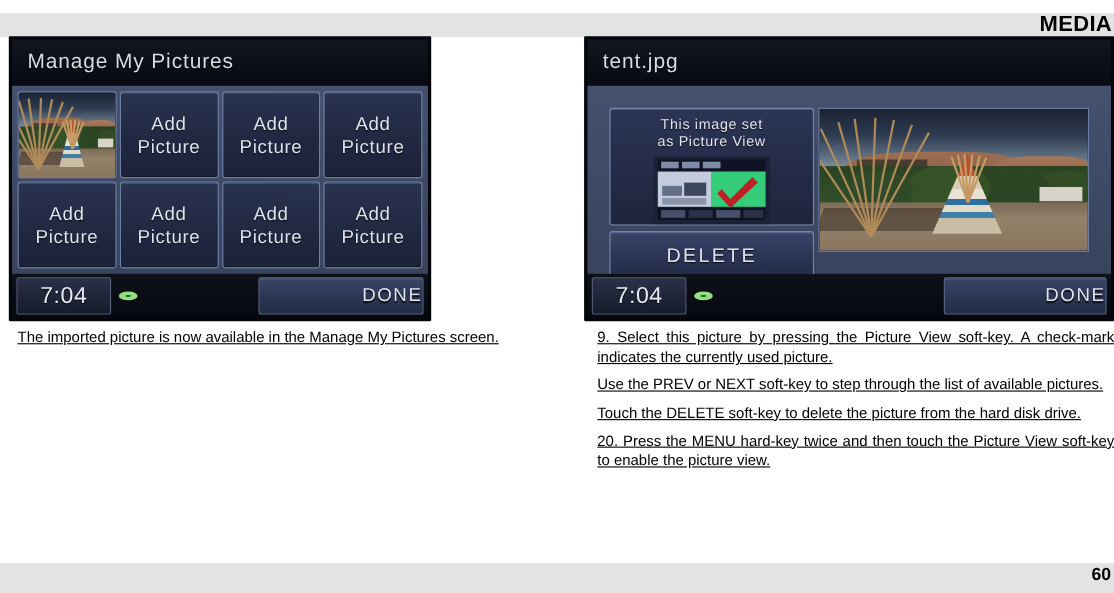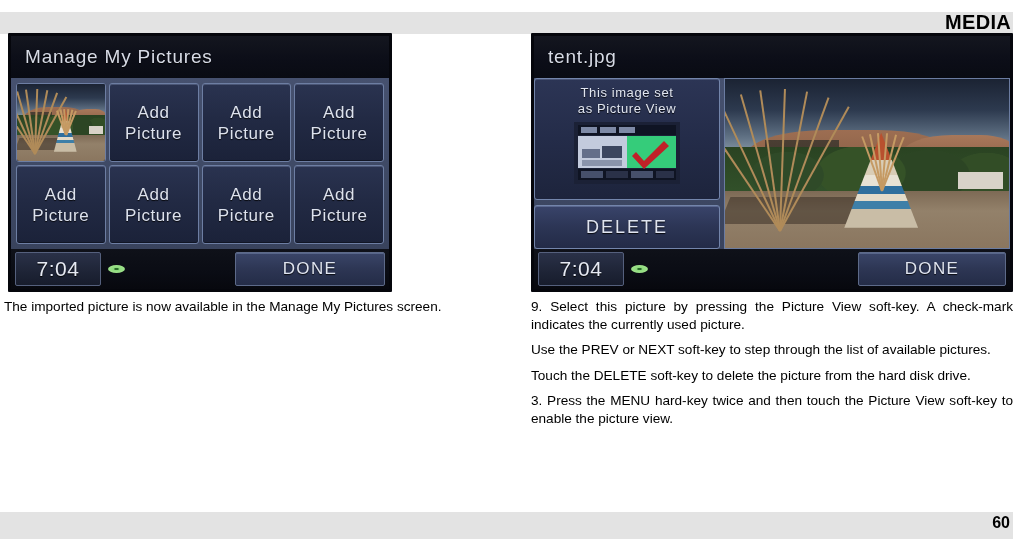--- a/index.html
+++ b/index.html
@@ -130,21 +130,21 @@
     border: 1px solid #8e9ec2;
     box-sizing: border-box;
     overflow: hidden;
   }
 
   
   .detail {
     position: absolute;
     left: 0; top: 0; right: 0; bottom: 0;
     display: flex;
-    padding: 0;
+    padding: 20px;
     box-sizing: border-box;
     gap: 4px;
   }
   .detail-left {
     width: 186px;
     display: flex;
     flex-direction: column;
     gap: 5px;
     flex: 0 0 auto;
   }
@@ -230,21 +230,21 @@
   }
   .bar-spacer { flex: 1 1 auto; }
   .sk {
     height: 32px;
     border: 1px solid #5d6a89;
     border-radius: 2px;
     background: linear-gradient(to bottom, #3a4568 0%, #2d3654 50%, #242c47 100%);
     box-shadow: inset 0 1px 0 rgba(170,190,230,0.28);
     display: flex;
     align-items: center;
-    justify-content: center;
+    justify-content: flex-end;
     flex: 0 0 auto;
     position: relative;
   }
   .sk-label {
     color: #dfe4f0;
     font-size: 17px;
     letter-spacing: 1.4px;
     text-shadow: 0 1px 1px rgba(0,0,0,0.85);
   }
   .sk-done { width: 146px; margin-left: 6px; }
@@ -264,21 +264,21 @@
   .col {
     position: absolute;
     top: 298px;
     font-size: 13.6px;
     line-height: 18.2px;
     color: #000;
     text-align: justify;
   }
   .col-left  { left: 4px;   width: 477px; }
   .col-right { left: 531px; width: 482px; }
-  .para { margin: 0 0 7px 0; }
+  .para { margin: 0 0 7px 12px; text-decoration: underline; }
   .para:last-child { margin-bottom: 0; }
 
   
   .scene { position: absolute; inset: 0; overflow: hidden; background: #1d2330; }
   .sc-sky {
     position: absolute; left: 0; top: 0; width: 100%; height: 46%;
     background: linear-gradient(to bottom, #1b2333 0%, #2d3a4f 40%, #5c6d80 72%, #8fa0ae 100%);
   }
   .sc-mesa {
     position: absolute; left: 8%; top: 30%; width: 70%; height: 20%;
@@ -533,18 +533,18 @@
 </div>
 
 <div class="col col-left">
   <p class="para">The imported picture is now available in the Manage My Pictures screen.</p>
 </div>
 
 <div class="col col-right">
   <p class="para">9. Select this picture by pressing the Picture View soft-key. A check-mark indicates the currently used picture.</p>
   <p class="para">Use the PREV or NEXT soft-key to step through the list of available pictures.</p>
   <p class="para">Touch the DELETE soft-key to delete the picture from the hard disk drive.</p>
-  <p class="para">3. Press the MENU hard-key twice and then touch the Picture View soft-key to enable the picture view.</p>
+  <p class="para">20. Press the MENU hard-key twice and then touch the Picture View soft-key to enable the picture view.</p>
 </div>
 
 <div class="footer-band">
   <div class="footer-page">60</div>
 </div>
 
 </body></html>

